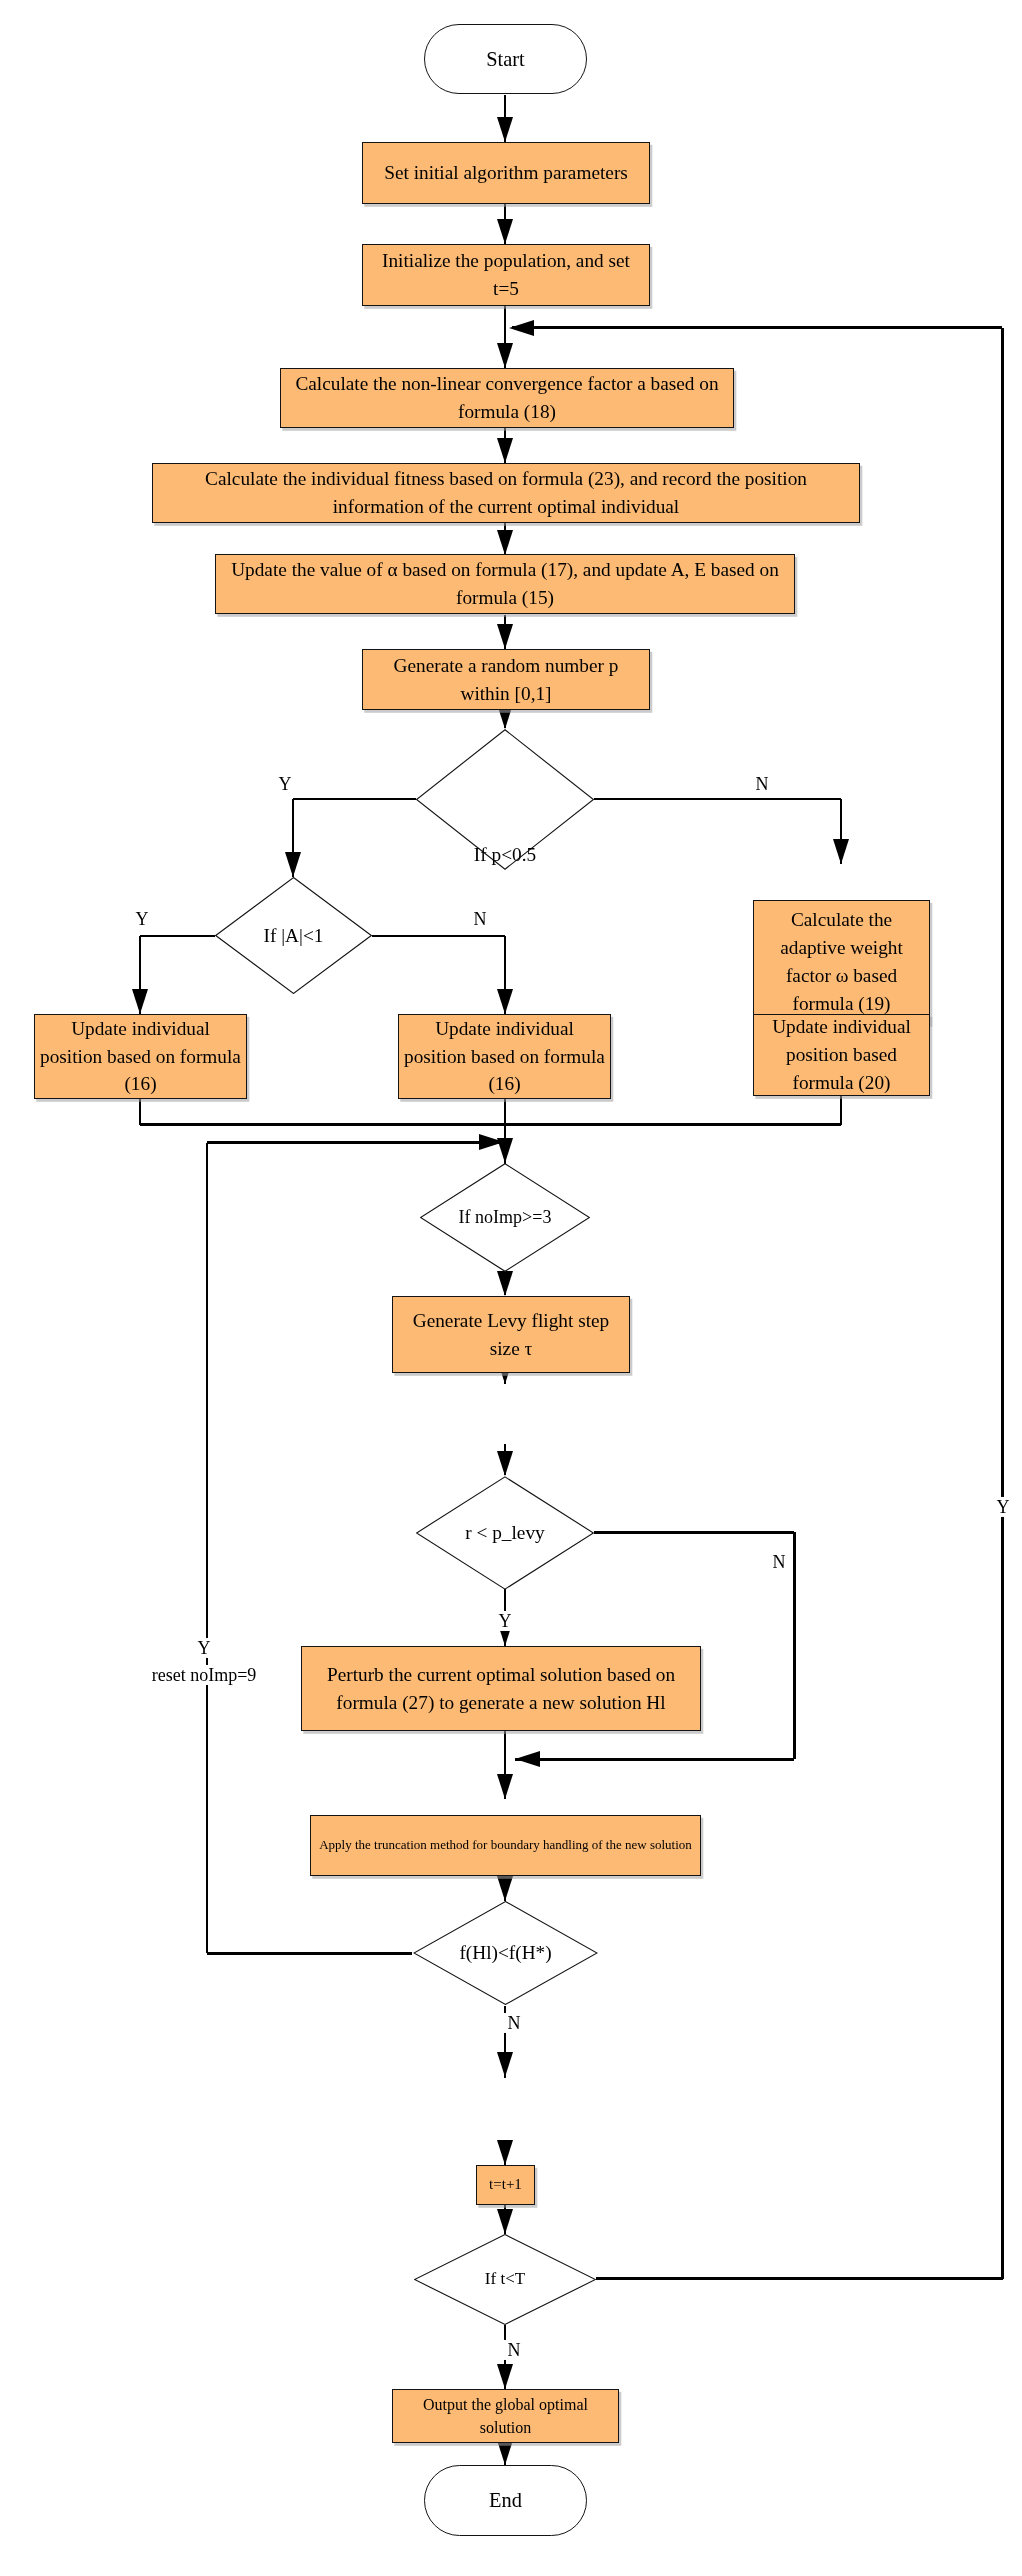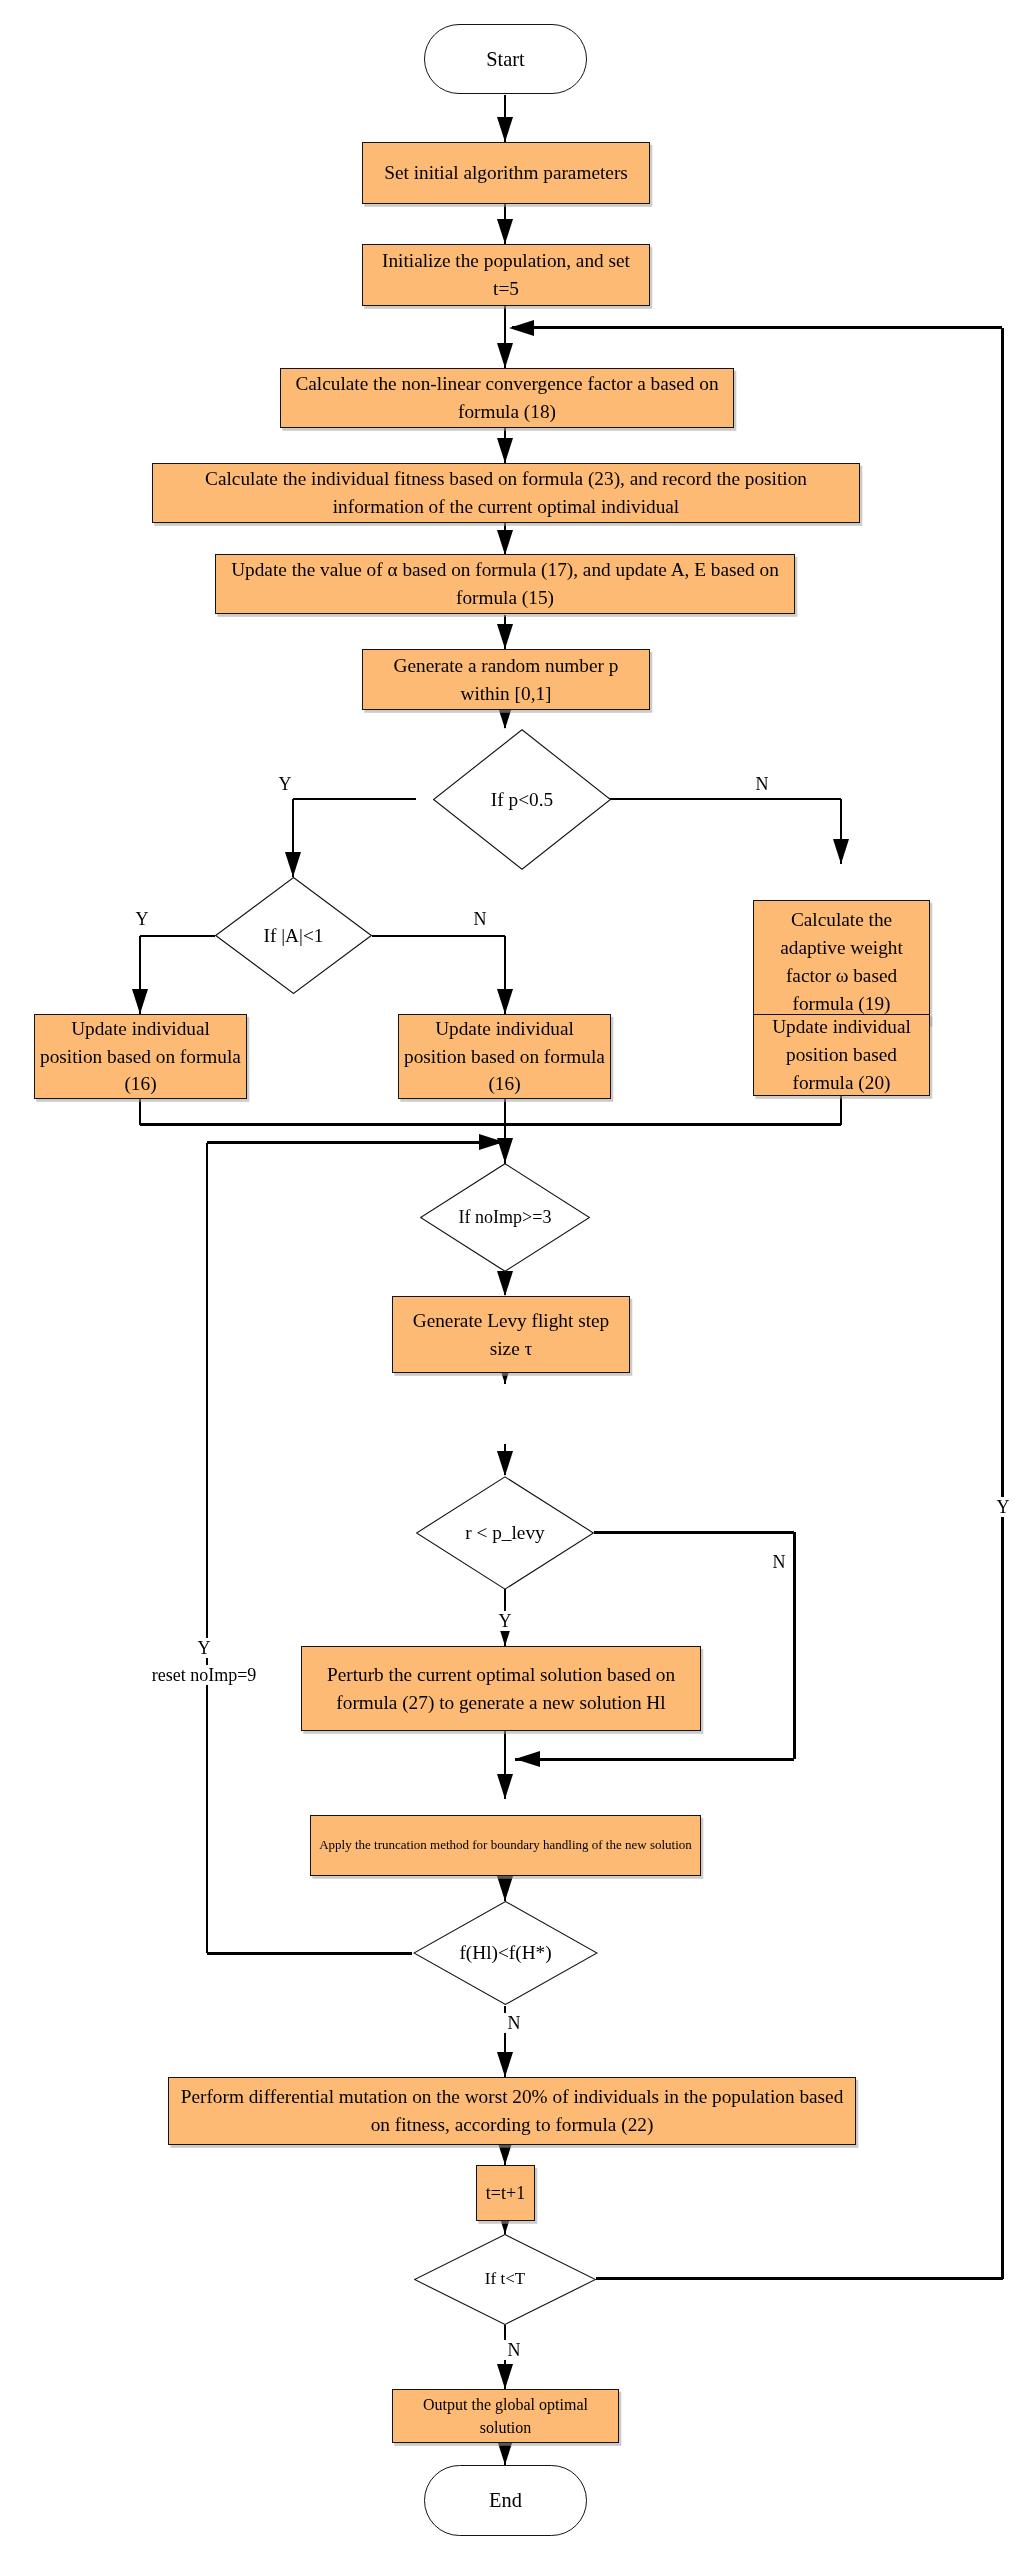--- a/index.html
+++ b/index.html
@@ -126,21 +126,21 @@
     </div>
     <div class="node process" style="left: 152px; top: 463px; width: 708px; height: 60px; font-size: 19.3px;">
       <span class="lbl">Calculate the individual fitness based on formula (23), and record the position information of the current optimal individual</span>
     </div>
     <div class="node process" style="left: 215px; top: 554px; width: 580px; height: 60px; font-size: 19.3px;">
       <span class="lbl">Update the value of α based on formula (17), and update A, E based on formula (15)</span>
     </div>
     <div class="node process" style="left: 362px; top: 649px; width: 288px; height: 61px; font-size: 19.3px;">
       <span class="lbl">Generate a random number p within [0,1]</span>
     </div>
-    <div class="node decision" style="left: 433px; top: 729px; width: 178px; height: 141px; font-size: 19.3px;">
+    <div class="node decision" style="left: 416px; top: 729px; width: 178px; height: 141px; font-size: 19.3px; align-items: flex-end;">
       <svg viewBox="0 0 314 248">
         <polygon points="157,1 313,124 157,247 1,124" fill="#ffffff" stroke="#141414" stroke-width="2"></polygon>
       </svg>
       <span class="lbl">If p&lt;0.5</span>
     </div>
     <div class="node decision" style="left: 215px; top: 877px; width: 157px; height: 117px; font-size: 19.3px;">
       <svg viewBox="0 0 276 206">
         <polygon points="138,1 275,103 138,205 1,103" fill="#ffffff" stroke="#141414" stroke-width="2"></polygon>
       </svg>
       <span class="lbl">If |A|&lt;1</span>
@@ -177,24 +177,21 @@
     </div>
     <div class="node process" style="left: 310px; top: 1799px; width: 391px; height: 61px; font-size: 13px; margin-top: 16px;">
       <span class="lbl">Apply the truncation method for boundary handling of the new solution</span>
     </div>
     <div class="node decision" style="left: 413px; top: 1901px; width: 185px; height: 104px; font-size: 19.3px;">
       <svg viewBox="0 0 326 184">
         <polygon points="163,1 325,92 163,183 1,92" fill="#ffffff" stroke="#141414" stroke-width="2"></polygon>
       </svg>
       <span class="lbl">f(Hl)&lt;f(H*)</span>
     </div>
-    <div class="node process" style="left: 168px; top: 2077px; width: 688px; height: 68px; font-size: 19.3px;">
-      <span class="lbl">Perform differential mutation on the worst 20% of individuals in the population based on fitness, according to formula (22)</span>
-    </div>
-    <div class="node process" style="left: 476px; top: 2165px; width: 59px; height: 56px; font-size: 18px;">
+    <div class="node process" style="left: 476px; top: 2165px; width: 59px; height: 40px; font-size: 15px;">
       <span class="lbl">t=t+1</span>
     </div>
     <div class="node decision" style="left: 414px; top: 2234px; width: 182px; height: 91px; font-size: 17px;">
       <svg viewBox="0 0 320 160">
         <polygon points="160,1 319,80 160,159 1,80" fill="#ffffff" stroke="#141414" stroke-width="2"></polygon>
       </svg>
       <span class="lbl">If t&lt;T</span>
     </div>
     <div class="node process" style="left: 392px; top: 2389px; width: 227px; height: 54px; font-size: 16px;">
       <span class="lbl">Output the global optimal solution</span>

